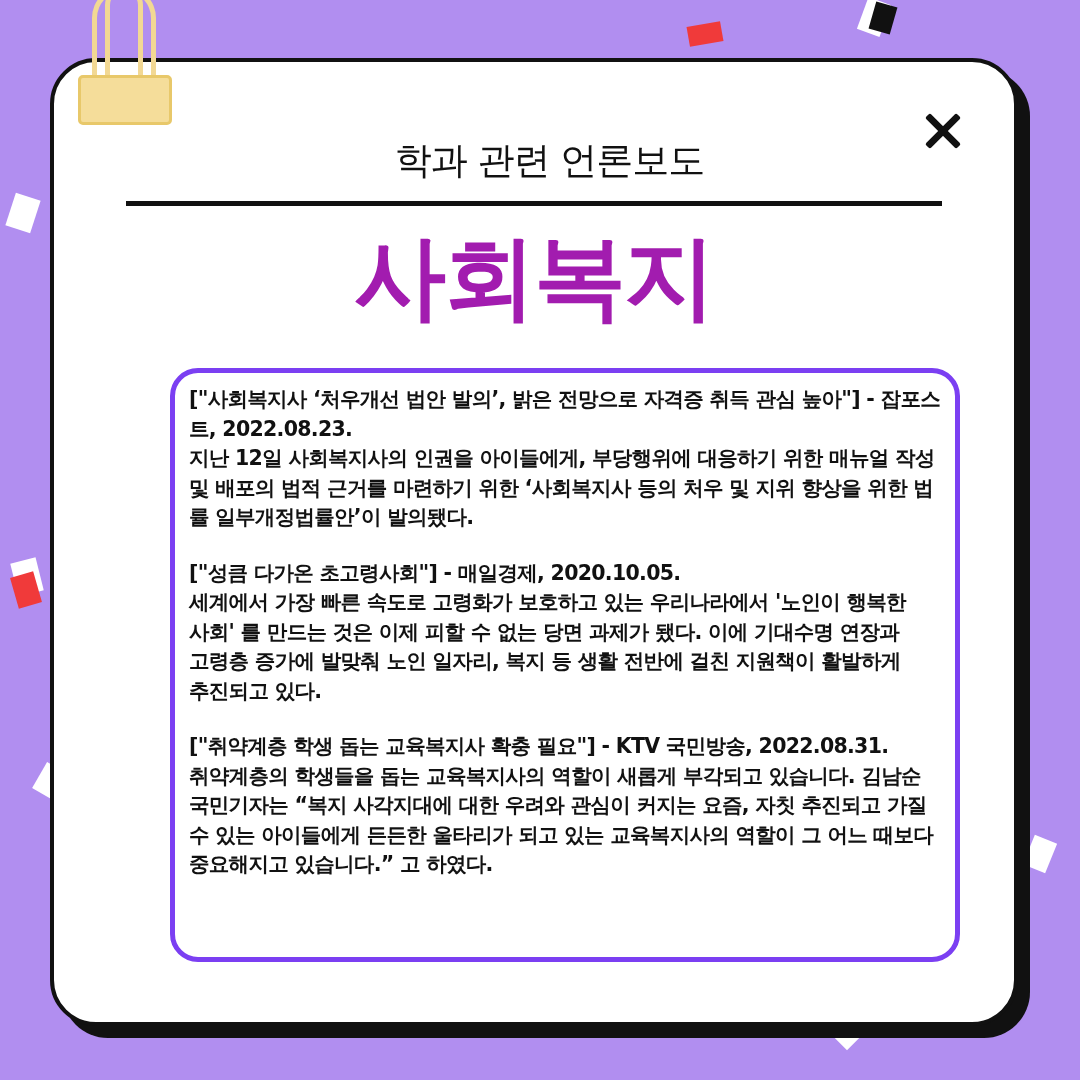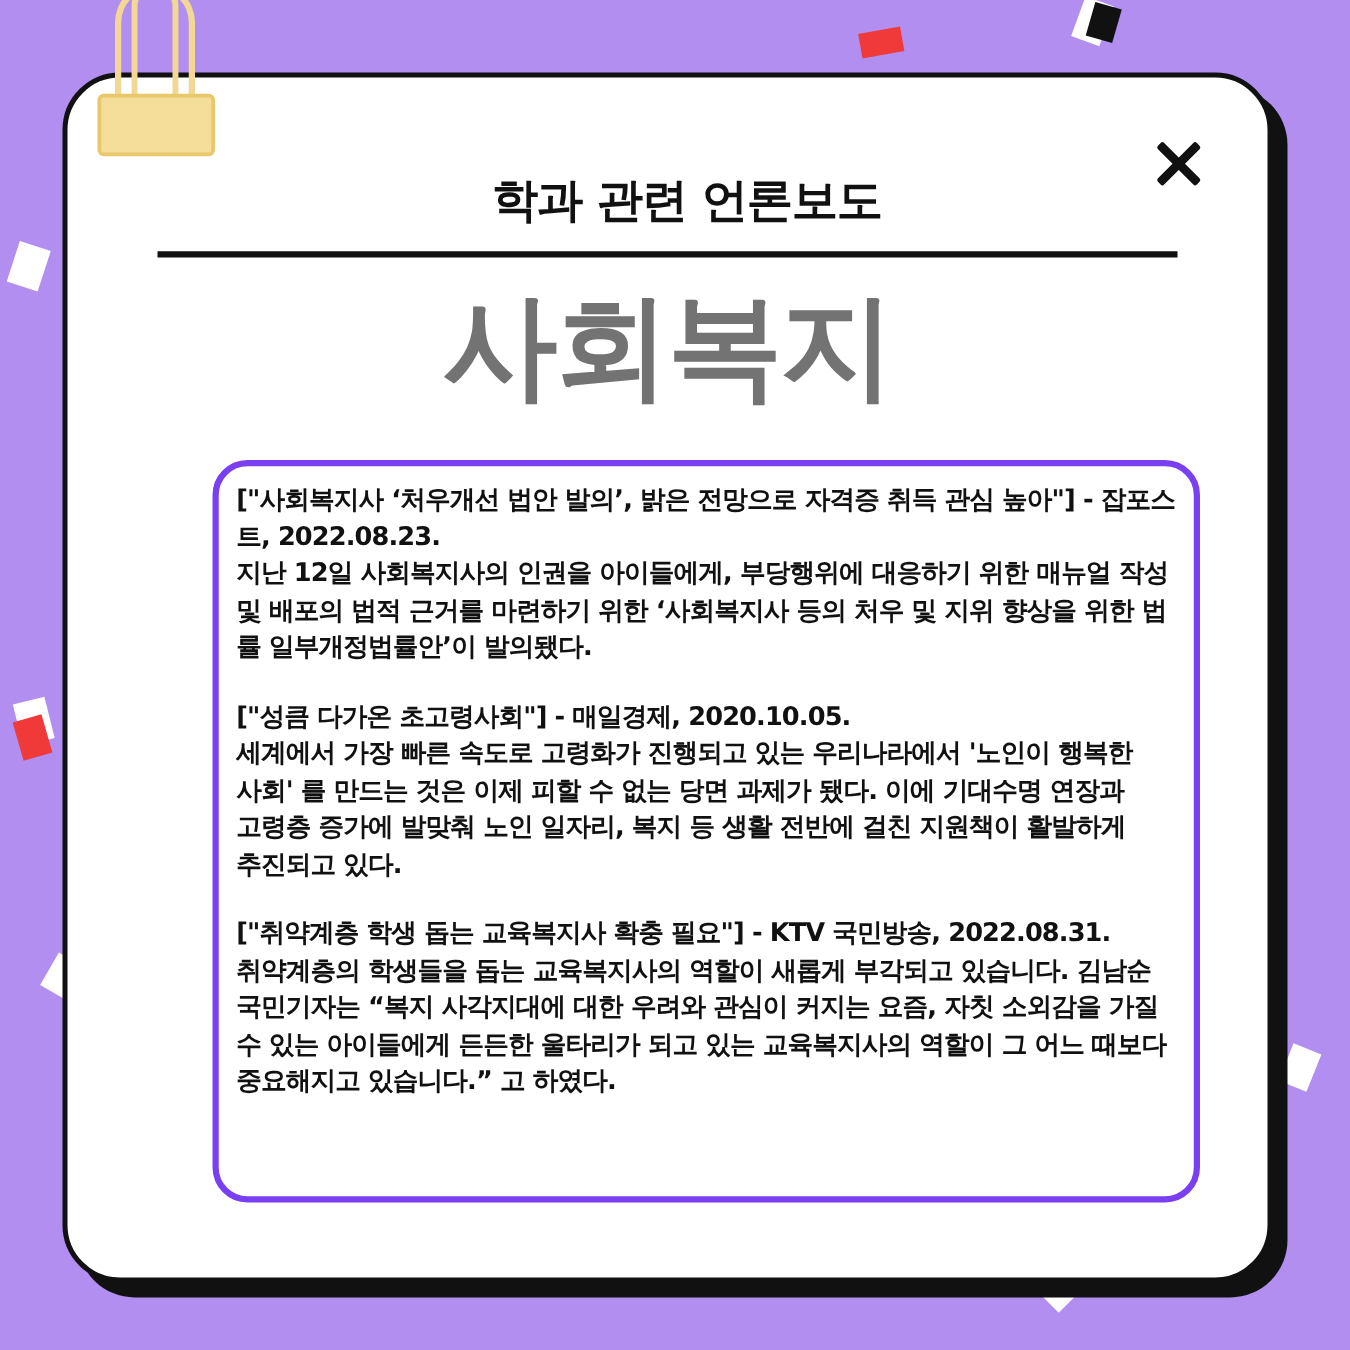--- a/index.html
+++ b/index.html
@@ -114,42 +114,42 @@
   .close-btn span:nth-child(2) { transform: translate(-50%,-50%) rotate(-45deg); }
 
   
   .header-title {
     position: absolute;
     left: 0;
     right: 0;
     top: 74px;
     text-align: center;
     font-size: 37px;
-    font-weight: bold;
+    font-weight: normal;
     color: #111111;
     letter-spacing: -1px;
     padding-left: 31px;
   }
   .divider {
     position: absolute;
     left: 72px;
     right: 72px;
     top: 139px;
     height: 5px;
     background: #111111;
   }
   .big-title {
     position: absolute;
     left: 0;
     right: 0;
     top: 158px;
     text-align: center;
     font-size: 92px;
     font-weight: bold;
-    color: #737373;
+    color: #a21caf;
     letter-spacing: -2px;
     line-height: 1.25;
   }
 
   
   .body-box {
     position: absolute;
     left: 116px;
     top: 306px;
     width: 790px;
@@ -202,29 +202,29 @@
 
   <div class="body-box">
 
     <div class="article">
       <span class="headline">["사회복지사 ‘처우개선 법안 발의’, 밝은 전망으로 자격증 취득 관심 높아"] - 잡포스트, 2022.08.23.</span>
       <span class="bodytext"> 지난 12일 사회복지사의 인권을 아이들에게, 부당행위에 대응하기 위한 매뉴얼 작성 및 배포의 법적 근거를 마련하기 위한 ‘사회복지사 등의 처우 및 지위 향상을 위한 법률 일부개정법률안’이 발의됐다.</span>
     </div>
 
     <div class="article">
       <span class="headline">["성큼 다가온 초고령사회"] - 매일경제, 2020.10.05.</span>
-      <span class="bodytext" style="white-space:pre-line;"> 세계에서 가장 빠른 속도로 고령화가 진행되고 있는 우리나라에서 '노인이 행복한
+      <span class="bodytext" style="white-space:pre-line;"> 세계에서 가장 빠른 속도로 고령화가 보호하고 있는 우리나라에서 '노인이 행복한
 사회' 를 만드는 것은 이제 피할 수 없는 당면 과제가 됐다. 이에 기대수명 연장과
 고령층 증가에 발맞춰 노인 일자리, 복지 등 생활 전반에 걸친 지원책이 활발하게
 추진되고 있다.</span>
     </div>
 
     <div class="article">
       <span class="headline">["취약계층 학생 돕는 교육복지사 확충 필요"] - KTV 국민방송, 2022.08.31.</span>
-      <span class="bodytext"> 취약계층의 학생들을 돕는 교육복지사의 역할이 새롭게 부각되고 있습니다. 김남순 국민기자는 “복지 사각지대에 대한 우려와 관심이 커지는 요즘, 자칫 소외감을 가질 수 있는 아이들에게 든든한 울타리가 되고 있는 교육복지사의 역할이 그 어느 때보다 중요해지고 있습니다.” 고 하였다.</span>
+      <span class="bodytext"> 취약계층의 학생들을 돕는 교육복지사의 역할이 새롭게 부각되고 있습니다. 김남순 국민기자는 “복지 사각지대에 대한 우려와 관심이 커지는 요즘, 자칫 추진되고 가질 수 있는 아이들에게 든든한 울타리가 되고 있는 교육복지사의 역할이 그 어느 때보다 중요해지고 있습니다.” 고 하였다.</span>
     </div>
 
   </div>
 </div>
 
 <div class="clip-wrap">
   <div class="clip-arm"></div>
   <div class="clip-arm2"></div>
   <div class="clip-base"></div>
 </div>

